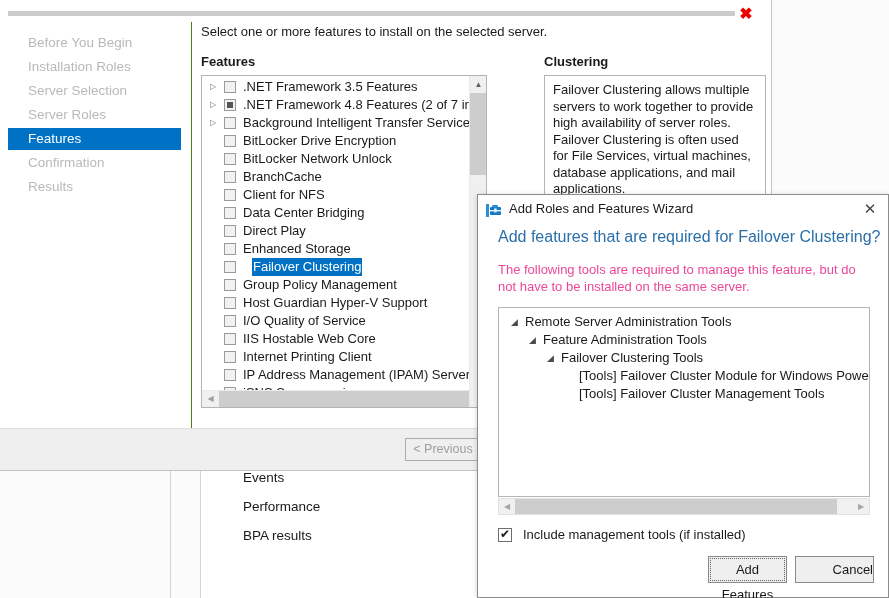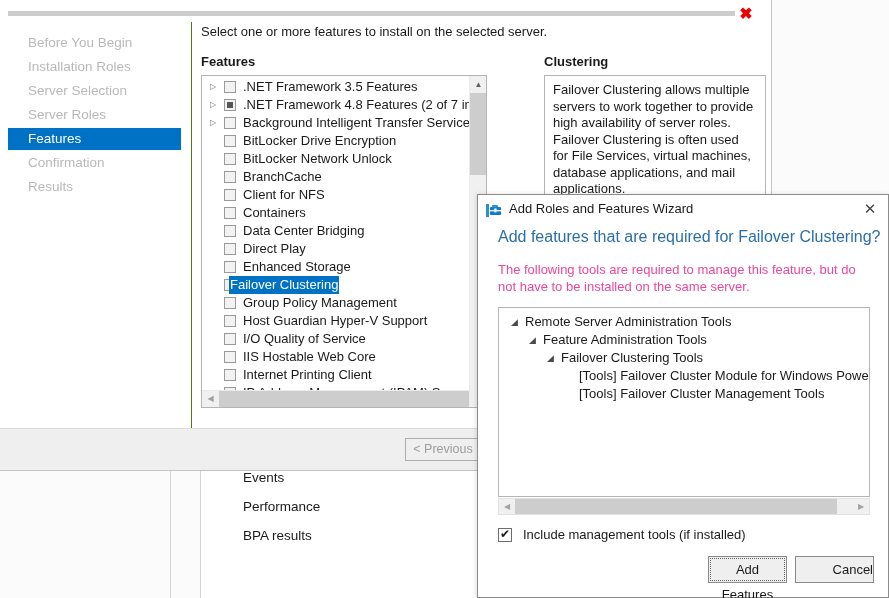--- a/index.html
+++ b/index.html
@@ -274,37 +274,33 @@
             <div class="feat-row">
               <span class="cb" style="left: 22px;"></span>
               <span class="feat-label" style="left: 41px;">BranchCache</span>
             </div>
             <div class="feat-row">
               <span class="cb" style="left: 22px;"></span>
               <span class="feat-label" style="left: 41px;">Client for NFS</span>
             </div>
             <div class="feat-row">
               <span class="cb" style="left: 22px;"></span>
-              <span class="feat-label" style="left: 41px;">Containers</span>
-            </div>
-            <div class="feat-row">
-              <span class="cb" style="left: 22px;"></span>
               <span class="feat-label" style="left: 41px;">Data Center Bridging</span>
             </div>
             <div class="feat-row">
               <span class="cb" style="left: 22px;"></span>
               <span class="feat-label" style="left: 41px;">Direct Play</span>
             </div>
             <div class="feat-row">
               <span class="cb" style="left: 22px;"></span>
               <span class="feat-label" style="left: 41px;">Enhanced Storage</span>
             </div>
             <div class="feat-row">
               <span class="cb" style="left: 22px;"></span>
-              <span class="feat-label selected" style="left: 27px;">Failover Clustering</span>
+              <span class="feat-label selected" style="left: 50px;">Failover Clustering</span>
             </div>
             <div class="feat-row">
               <span class="cb" style="left: 22px;"></span>
               <span class="feat-label" style="left: 41px;">Group Policy Management</span>
             </div>
             <div class="feat-row">
               <span class="cb" style="left: 22px;"></span>
               <span class="feat-label" style="left: 41px;">Host Guardian Hyper-V Support</span>
             </div>
             <div class="feat-row">

